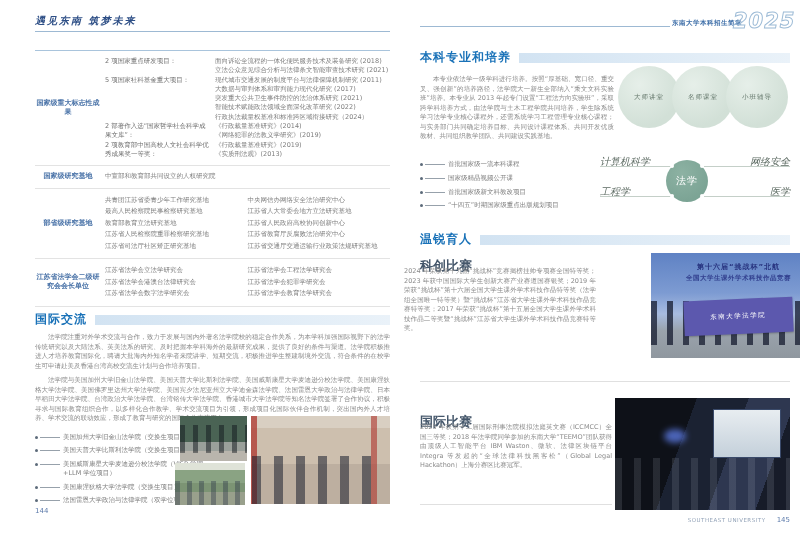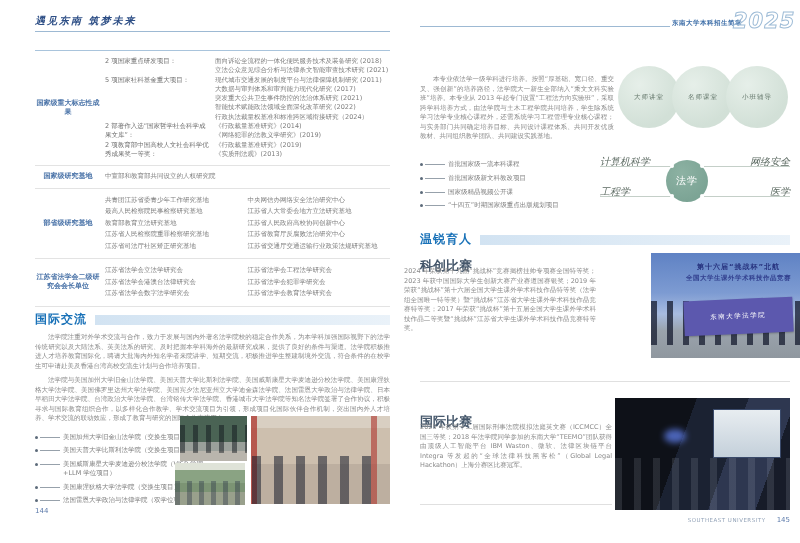--- a/index.html
+++ b/index.html
@@ -225,43 +225,49 @@
       </div>
       </div>
   </div>
 
   <div class="photo photo-classroom" style="left:180px;top:416px;width:67px;height:45px;"></div>
   <div class="photo photo-outdoor" style="left:175px;top:463px;width:70px;height:42px;"></div>
   <div class="photo photo-group-large" style="left:251px;top:416px;width:139px;height:88px;"></div>
 
   <div class="abs footer-num" style="left:35px;top:507px;">144</div>
 
+  <div class="abs" style="left:420px;top:49px;width:370px;">
+    <div class="sec-title">
+      <span class="txt">本科专业和培养</span>
+      <span class="bar"></span>
+    </div>
+  </div>
   <div class="abs para ind" style="left:420px;top:70px;width:194px;">本专业依法学一级学科进行培养。按照“厚基础、宽口径、重交叉、强创新”的培养路径，法学院大一新生全部纳入“秉文文科实验班”培养。本专业从 2013 年起专门设置“工程法方向实验班”，采取跨学科培养方式，由法学院与土木工程学院共同培养，学生除系统学习法学专业核心课程外，还需系统学习工程管理专业核心课程；与实务部门共同确定培养目标、共同设计课程体系、共同开发优质教材、共同组织教学团队、共同建设实践基地。</div>
 
   <div class="abs" style="left:420px;top:160px;width:205px;">
       <div class="p-item">
       <span class="p-mark">
           <i class="dot"></i>
           <i class="ln"></i>
         </span>
       <span class="p-txt">首批国家级一流本科课程</span>
     </div>
       <div class="p-item">
       <span class="p-mark">
           <i class="dot"></i>
           <i class="ln"></i>
         </span>
-      <span class="p-txt">首批国家级新文科教改项目</span>
+      <span class="p-txt">国家级精品视频公开课</span>
     </div>
       <div class="p-item">
       <span class="p-mark">
           <i class="dot"></i>
           <i class="ln"></i>
         </span>
-      <span class="p-txt">国家级精品视频公开课</span>
+      <span class="p-txt">首批国家级新文科教改项目</span>
     </div>
       <div class="p-item">
       <span class="p-mark">
           <i class="dot"></i>
           <i class="ln"></i>
         </span>
       <span class="p-txt">“十四五”时期国家级重点出版规划项目</span>
     </div>
     </div>
 

